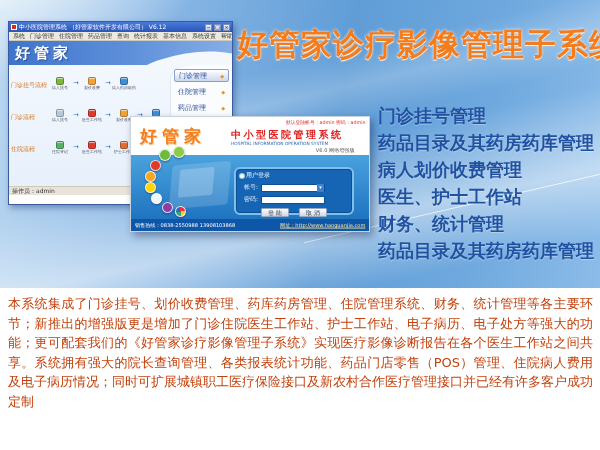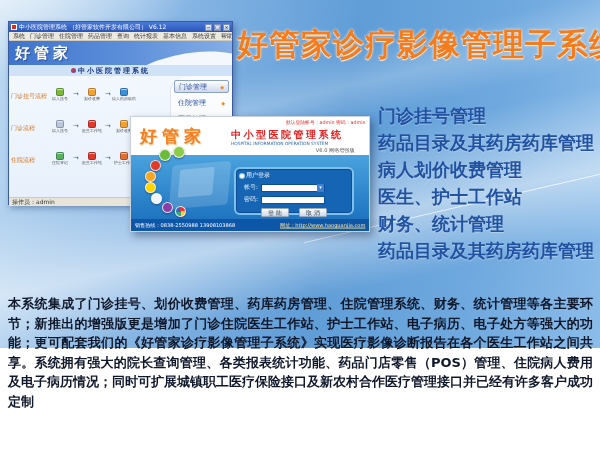--- a/index.html
+++ b/index.html
@@ -1,40 +1,40 @@
 <!DOCTYPE html>
 <html><head>
 <meta charset="utf-8">
 <style>
   * { margin:0; padding:0; box-sizing:border-box; }
   html,body { width:600px; height:450px; }
   body { font-family:"DejaVu Sans","Liberation Sans",sans-serif; position:relative; width:600px; height:450px; overflow:hidden; background:#fff; }
 
   
-  .hero { position:absolute; left:0; top:0; width:600px; height:348px; overflow:hidden;
+  .hero { position:absolute; left:0; top:0; width:600px; height:288px; overflow:hidden;
     background:
       radial-gradient(ellipse 340px 170px at -30px -40px, rgba(255,255,255,.95), rgba(255,255,255,0) 70%),
       linear-gradient(100deg,#bcd8f1 0%,#86b5e4 28%,#609dd7 55%,#6ea8de 78%,#8cbce9 100%); }
   .streak1 { position:absolute; left:-90px; top:150px; width:780px; height:150px; transform:rotate(-12deg);
       background:linear-gradient(180deg, rgba(255,255,255,0), rgba(255,255,255,.5) 55%, rgba(255,255,255,0)); }
   .streak2 { position:absolute; left:180px; top:30px; width:520px; height:70px; transform:rotate(-13deg); opacity:.28;
       background:linear-gradient(180deg, rgba(255,255,255,0), rgba(255,255,255,.8), rgba(255,255,255,0)); }
   .hairline { position:absolute; left:300px; top:205px; width:330px; height:1px; background:rgba(255,255,255,.75); transform:rotate(-13deg); }
 
   .main-title { position:absolute; left:237px; top:24px; font-size:31px; font-weight:bold; color:#f57c1c;
       letter-spacing:1px; white-space:nowrap;
       text-shadow:0 0 3px rgba(255,255,255,.95), 0 1px 0 rgba(255,255,255,.85), 1px 1px 2px rgba(200,120,40,.35); }
 
   .features { position:absolute; left:378px; top:102px; }
   .feature { height:27px; line-height:27px; font-size:18px; font-weight:bold; color:#2152a2; white-space:nowrap;
       text-shadow:0 1px 1px rgba(255,255,255,.35); }
 
   
-  .desc { position:absolute; left:8px; top:294px; width:585px; font-size:13px; line-height:19.5px; color:#0f172a;
-      text-align:justify;font-weight:bold; }
+  .desc { position:absolute; left:8px; top:294px; width:585px; font-size:13px; line-height:19.5px; color:#c2410c;
+      text-align:justify; }
 
   
   .w1 { position:absolute; left:8px; top:21px; width:225px; height:184px; background:#fff;
       border:1px solid #3a5aa0; box-shadow:2px 3px 6px rgba(10,30,80,.35); z-index:2; font-size:6px; }
   .w1-titlebar { height:10px; display:flex; align-items:center; gap:2px; padding:0 2px;
       background:linear-gradient(180deg,#4a7ad8,#2a55b8); color:#fff; }
   .w1-appicon { width:6px; height:6px; background:#d43020; border:1px solid #fff; flex:none; }
   .w1-title { flex:1; font-size:6px; white-space:nowrap; overflow:hidden; }
   .wbtn { width:7px; height:7px; background:linear-gradient(#eef2fa,#b9c6e2); border:1px solid #7e90b8; color:#223;
       font-size:5px; line-height:5px; text-align:center; flex:none; }
@@ -134,26 +134,20 @@
       <span>查询</span>
       <span>统计报表</span>
       <span>基本信息</span>
       <span>系统设置</span>
       <span>帮助</span>
     </div>
     <div class="w1-banner">
       <span class="w1-swoosh"></span>
       <span class="w1-logo">好管家</span>
     </div>
-    <div class="w1-substrip">
-      <span class="w1-subtitle">
-        <i class="subicon"></i>
-        <span>中小医院管理系统</span>
-      </span>
-    </div>
     <div class="w1-body">
       <div class="w1-flows">
         <div class="flow-row">
           <span class="flow-label">门诊挂号流程</span>
           <span class="step">
               <i class="chip" style="background-color: rgb(125, 184, 58);"></i>
               <em class="cap">病人挂号</em>
             </span>
           <span class="arrow"></span>
           <span class="step">

